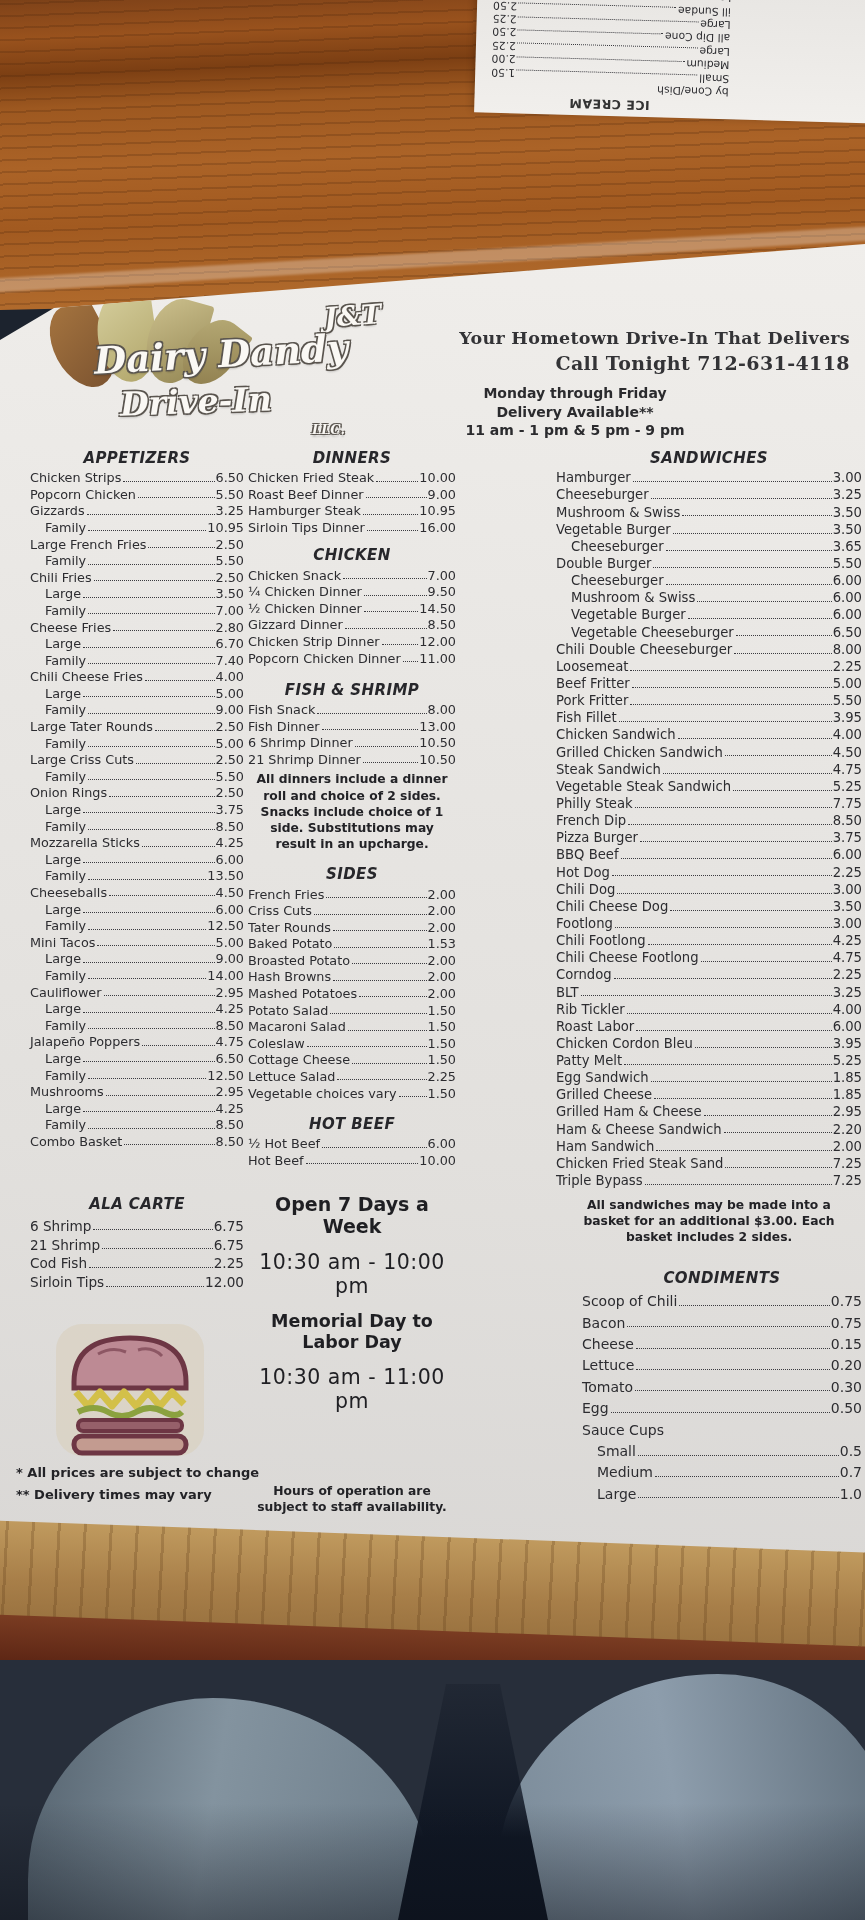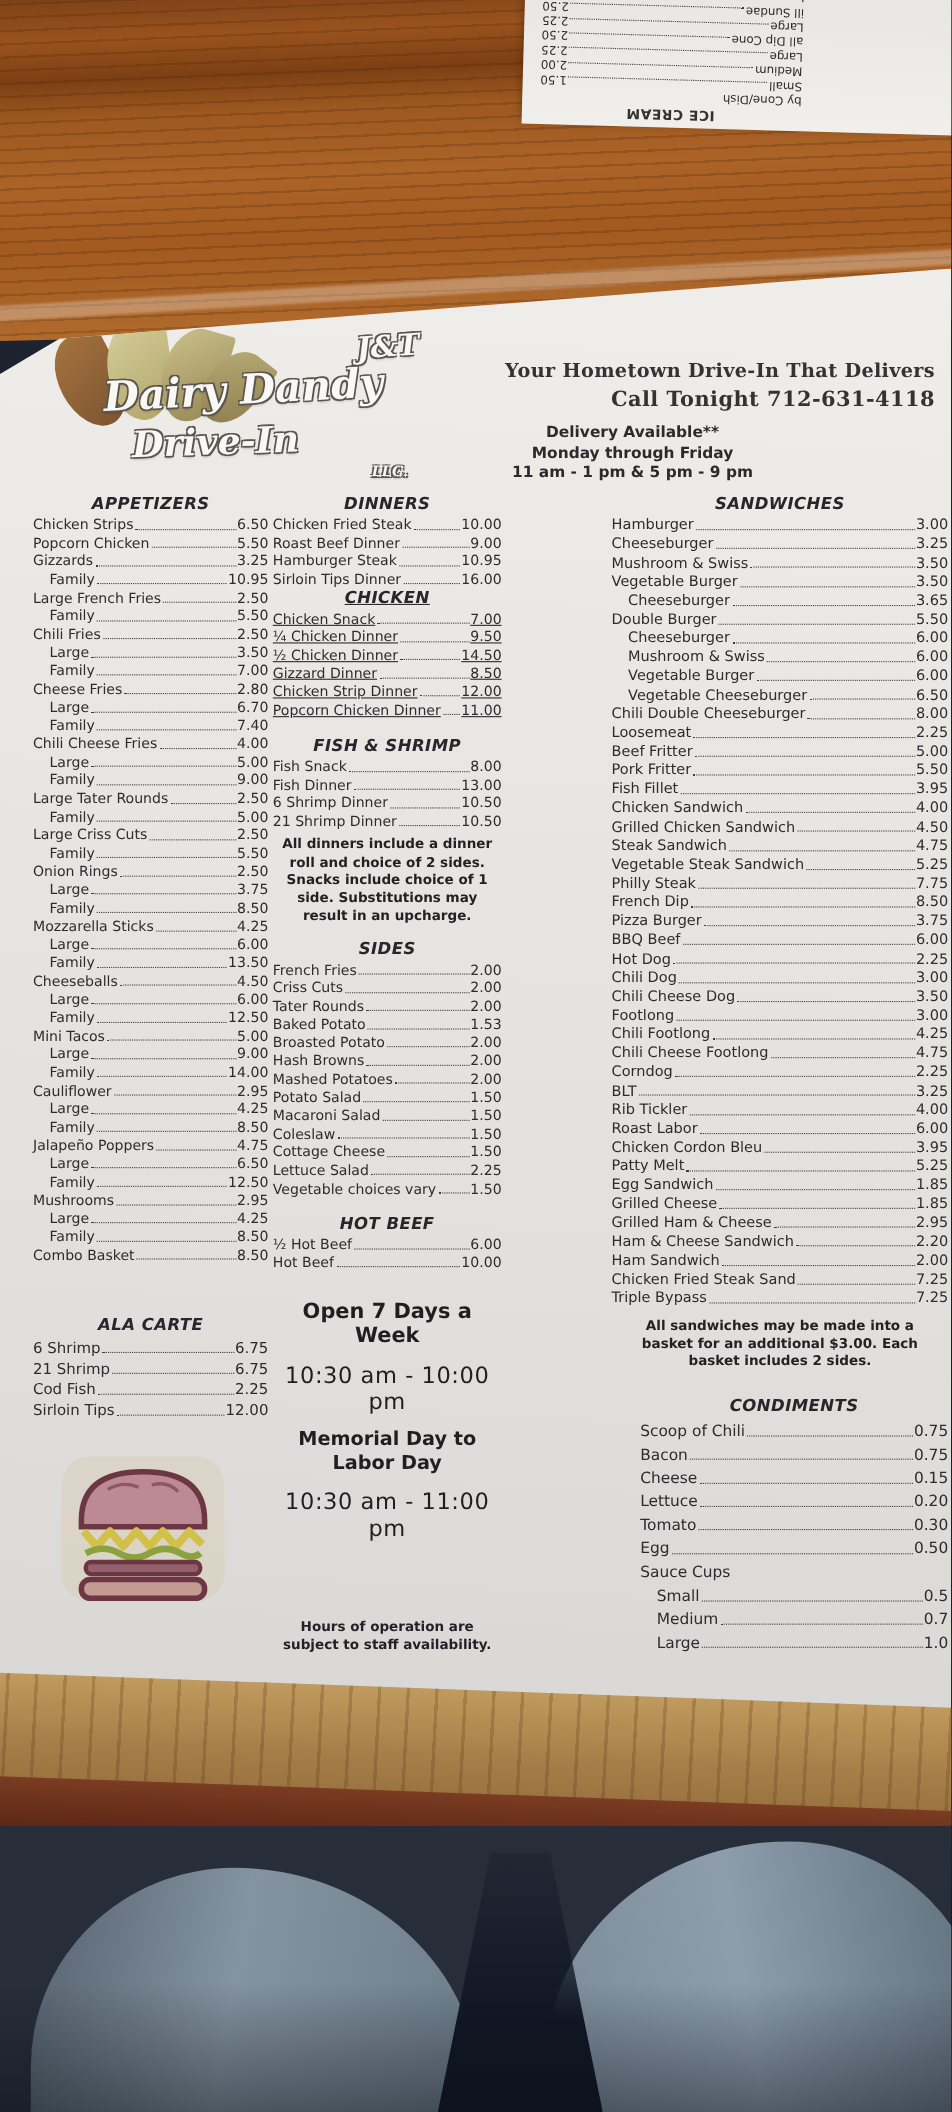--- a/index.html
+++ b/index.html
@@ -39,21 +39,21 @@
   .leaf2{left:62px;top:0px;width:58px;height:92px;background:linear-gradient(150deg,#d6cf9e,#b0a468);transform:rotate(-8deg);}
   .leaf3{left:112px;top:8px;width:56px;height:86px;background:linear-gradient(140deg,#cdc18e,#948754);transform:rotate(16deg);}
   .leaf4{left:152px;top:26px;width:48px;height:72px;background:linear-gradient(140deg,#b9ad78,#8d7c4c);transform:rotate(38deg);}
   .script{color:#faf8f4;
     text-shadow:-1.4px -1.4px 0 #5a554f,1.4px -1.4px 0 #5a554f,-1.4px 1.4px 0 #5a554f,
                 1.4px 1.4px 0 #5a554f,0 2.5px 2px rgba(0,0,0,.18);
     font-family:"DejaVu Serif",serif;font-style:italic;font-weight:700;white-space:nowrap;}
   .jt{position:absolute;left:288px;top:10px;font-size:27px;transform:rotate(-4deg);}
   .name1{position:absolute;left:58px;top:42px;font-size:37px;transform:rotate(-3deg);}
   .name2{position:absolute;left:84px;top:92px;font-size:33px;transform:rotate(-2deg);}
-  .llc{position:absolute;left:302px;top:132px;font-size:13px;}
+  .llc{position:absolute;left:276px;top:132px;font-size:13px;}
 
   
   .hdr-center{position:absolute;left:370px;top:88px;width:480px;text-align:right;color:#333336;}
   .tagline{font:700 17.5px/24px "DejaVu Serif",serif;letter-spacing:.3px;}
   .phone{font:700 19px/26px "DejaVu Serif",serif;letter-spacing:.4px;}
   .delivery{position:absolute;left:390px;top:146px;width:370px;text-align:center;
     font:700 14px/18.5px "DejaVu Sans",sans-serif;color:#2b2b2e;}
 
   
   .col{position:absolute;top:212px;}
@@ -179,22 +179,22 @@
       <div class="script name1">Dairy Dandy</div>
       <div class="script name2">Drive-In</div>
       <div class="script llc">LLC.</div>
     </div>
 
     <div class="hdr-center">
       <div class="tagline">Your Hometown Drive-In That Delivers</div>
       <div class="phone">Call Tonight 712-631-4118</div>
     </div>
     <div class="delivery">
+      <div>Monday through Friday</div>
       <div>Delivery Available**</div>
-      <div>Monday through Friday</div>
       <div>11 am - 1 pm &amp; 5 pm - 9 pm</div>
     </div>
 
     <div class="col col-left">
       <div class="sec">
         <h3>APPETIZERS</h3>
         <div>
 
             <div class="row">
               <span class="nm">Chicken Strips</span>
@@ -497,21 +497,21 @@
               <span class="pr">10.95</span>
             </div>
 
             <div class="row">
               <span class="nm">Sirloin Tips Dinner</span>
               <span class="dots"></span>
               <span class="pr">16.00</span>
             </div>
           </div>
       </div>
-      <div class="sec" style="margin-top:1px;text-decoration:underline;">
+      <div class="sec" style="margin-top:13px;">
         <h3>CHICKEN</h3>
         <div>
 
             <div class="row">
               <span class="nm">Chicken Snack</span>
               <span class="dots"></span>
               <span class="pr">7.00</span>
             </div>
 
             <div class="row">
@@ -1015,20 +1015,24 @@
         <path d="M24,66 Q24,22 80,22 Q136,22 136,66 L136,72 L24,72 Z" fill="#bd8a94" stroke="#6d3644" stroke-width="5"></path>
         <path d="M48,38 Q62,30 76,36" fill="none" stroke="#6d3644" stroke-width="3" opacity="0.6"></path>
         <path d="M88,34 Q102,30 112,40" fill="none" stroke="#6d3644" stroke-width="3" opacity="0.6"></path>
         <polyline points="26,76 38,90 50,76 62,90 74,76 86,90 98,76 110,90 122,76 134,88" fill="none" stroke="#d3c049" stroke-width="7" stroke-linejoin="round"></polyline>
         <path d="M28,96 Q44,88 58,96 Q72,104 86,96 Q100,88 114,96 Q126,102 132,96" fill="none" stroke="#8ba23f" stroke-width="6"></path>
         <rect x="28" y="104" width="104" height="11" rx="5" fill="#96606a" stroke="#6d3644" stroke-width="4"></rect>
         <rect x="24" y="120" width="112" height="17" rx="8" fill="#c39b90" stroke="#6d3644" stroke-width="5"></rect>
       </svg>
     </div>
 
+    <div class="footnotes">
+      <div>* All prices are subject to change</div>
+      <div>** Delivery times may vary</div>
+    </div>
   </div>
 
   <div class="edge-oak"></div>
   <div class="edge-dark"></div>
   <div class="legs">
     <div class="knee knee-left"></div>
     <div class="knee knee-right"></div>
     <div class="leg-gap"></div>
     <div class="leg-vignette"></div>
   </div>

